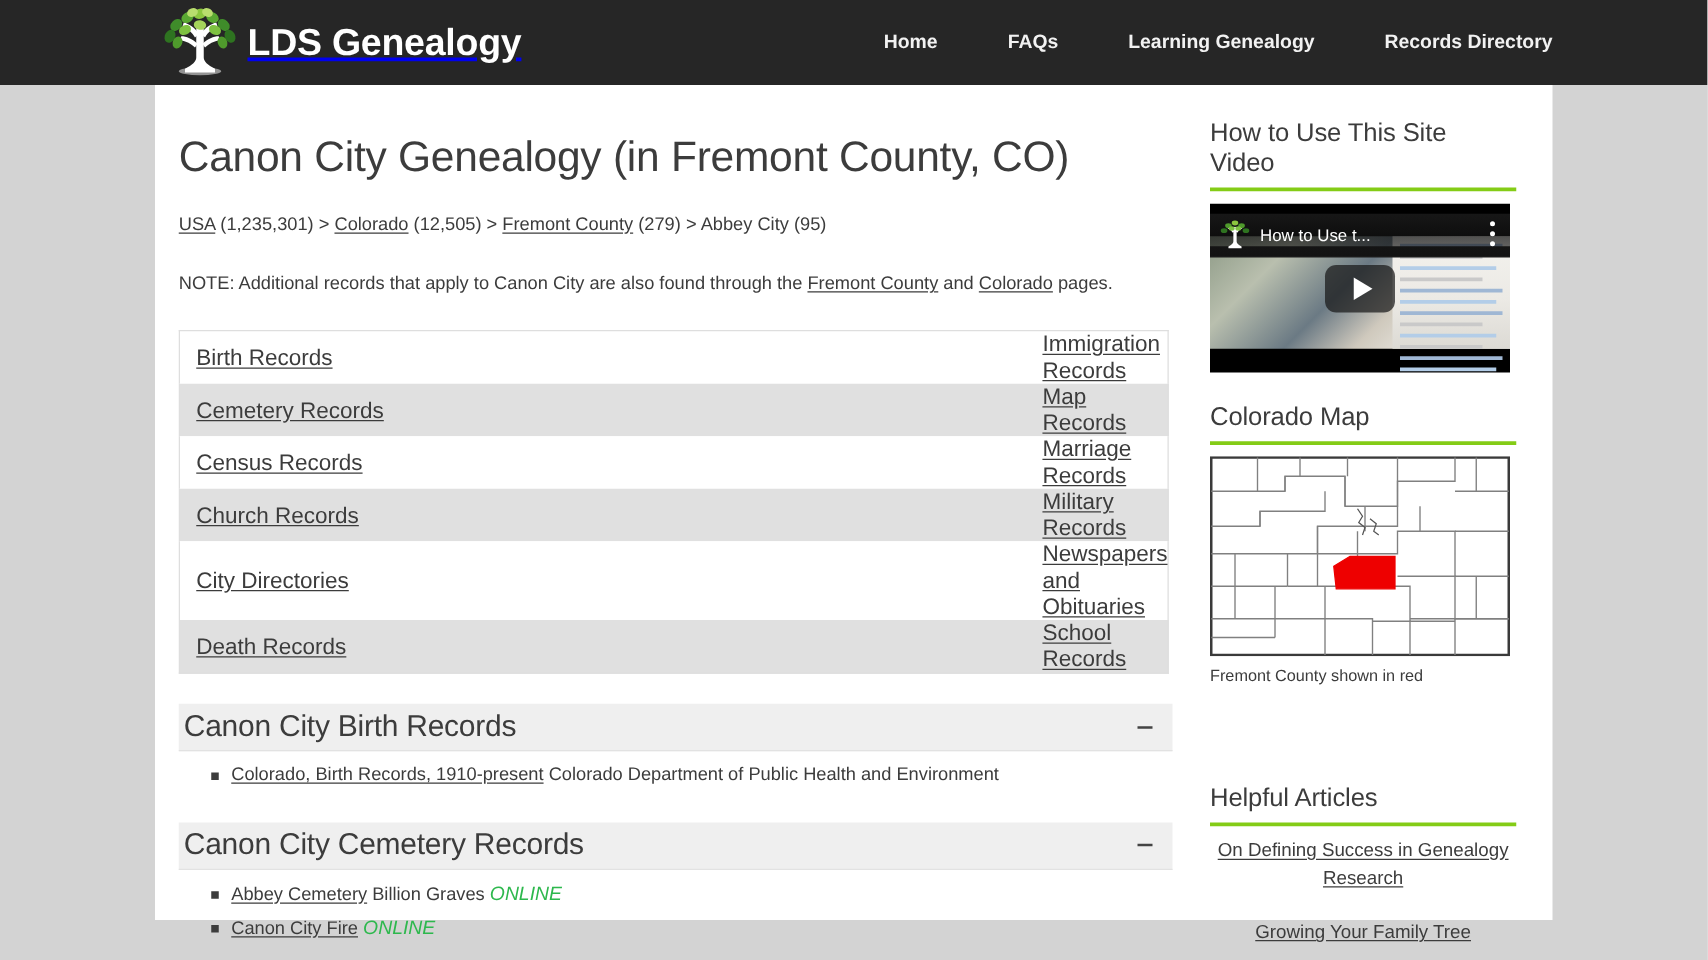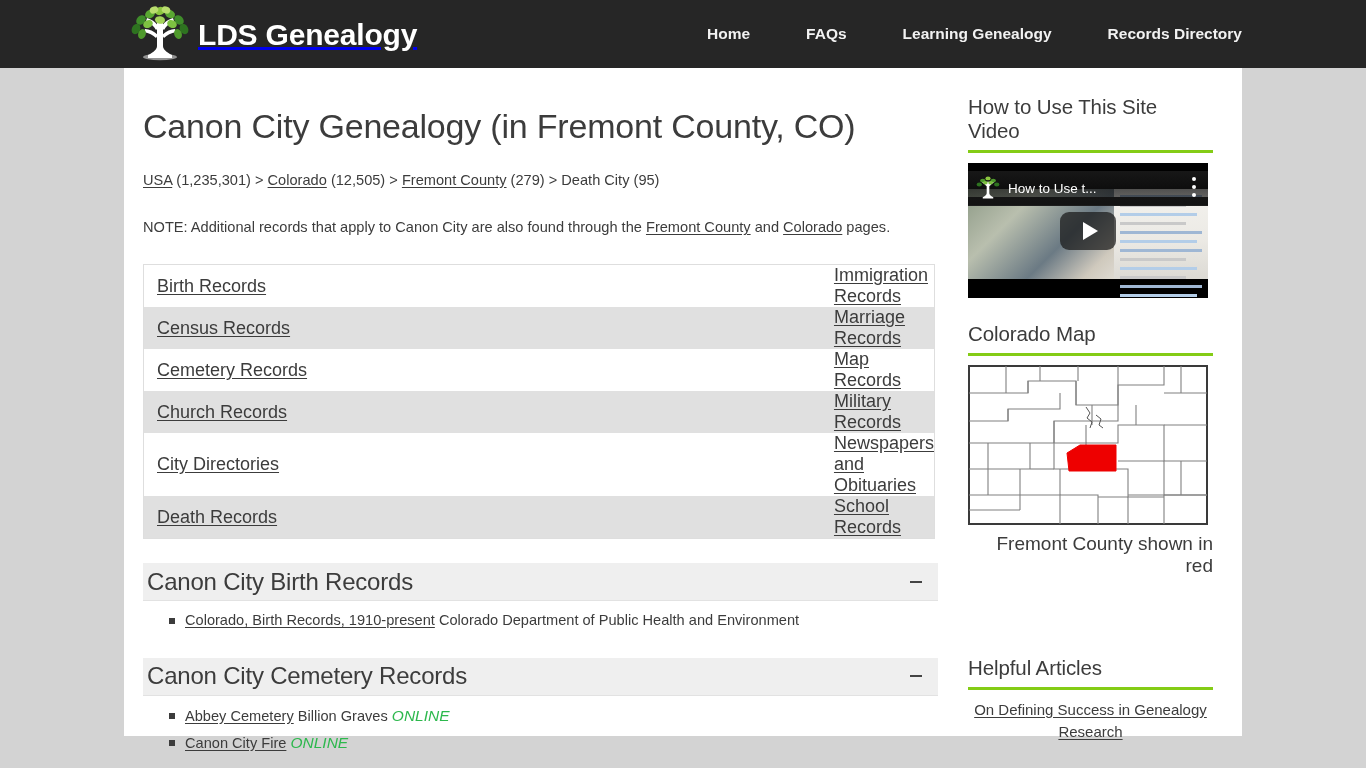--- a/index.html
+++ b/index.html
@@ -217,23 +217,22 @@
   .play-btn::after {
     content: "";
     border-left: 15px solid #ffffff;
     border-top: 9px solid transparent;
     border-bottom: 9px solid transparent;
     margin-left: 4px;
   }
   .map-box { margin-top: 9px; width: 240px; height: 160px; }
   .map-cap {
     margin-top: 8px;
-    font-size: 19px;
-    color: #3c3c3c;
-    text-align: right;
+    font-size: 13px;
+    color: #3c3c3c;
   }
   .side-links { margin-top: 9px; }
   .side-links a {
     display: block;
     font-size: 15px;
     line-height: 1.48;
     margin-bottom: 21px;
     text-align: center;
   }
   .spacer-lg { height: 52px; }
@@ -291,39 +290,39 @@
       <div class="breadcrumb">
         <a href="#">USA</a>
         <span>(1,235,301)</span>
         <span>&gt;</span>
         <a href="#">Colorado</a>
         <span>(12,505)</span>
         <span>&gt;</span>
         <a href="#">Fremont County</a>
         <span>(279)</span>
         <span>&gt;</span>
-        <span>Death City</span>
+        <span>Abbey City</span>
         <span>(95)</span>
       </div>
 
       <p class="note"><span>NOTE: Additional records that apply to Canon City are also found through the </span><a href="#">Fremont County</a><span> and </span><a href="#">Colorado</a><span> pages.</span></p>
 
       <table class="rec-table">
         <tbody>
           <tr>
             <td><a href="#">Birth Records</a></td>
             <td><a href="#">Immigration Records</a></td>
           </tr>
           <tr>
+            <td><a href="#">Cemetery Records</a></td>
+            <td><a href="#">Map Records</a></td>
+          </tr>
+          <tr>
             <td><a href="#">Census Records</a></td>
             <td><a href="#">Marriage Records</a></td>
-          </tr>
-          <tr>
-            <td><a href="#">Cemetery Records</a></td>
-            <td><a href="#">Map Records</a></td>
           </tr>
           <tr>
             <td><a href="#">Church Records</a></td>
             <td><a href="#">Military Records</a></td>
           </tr>
           <tr>
             <td><a href="#">City Directories</a></td>
             <td><a href="#">Newspapers and Obituaries</a></td>
           </tr>
           <tr>

